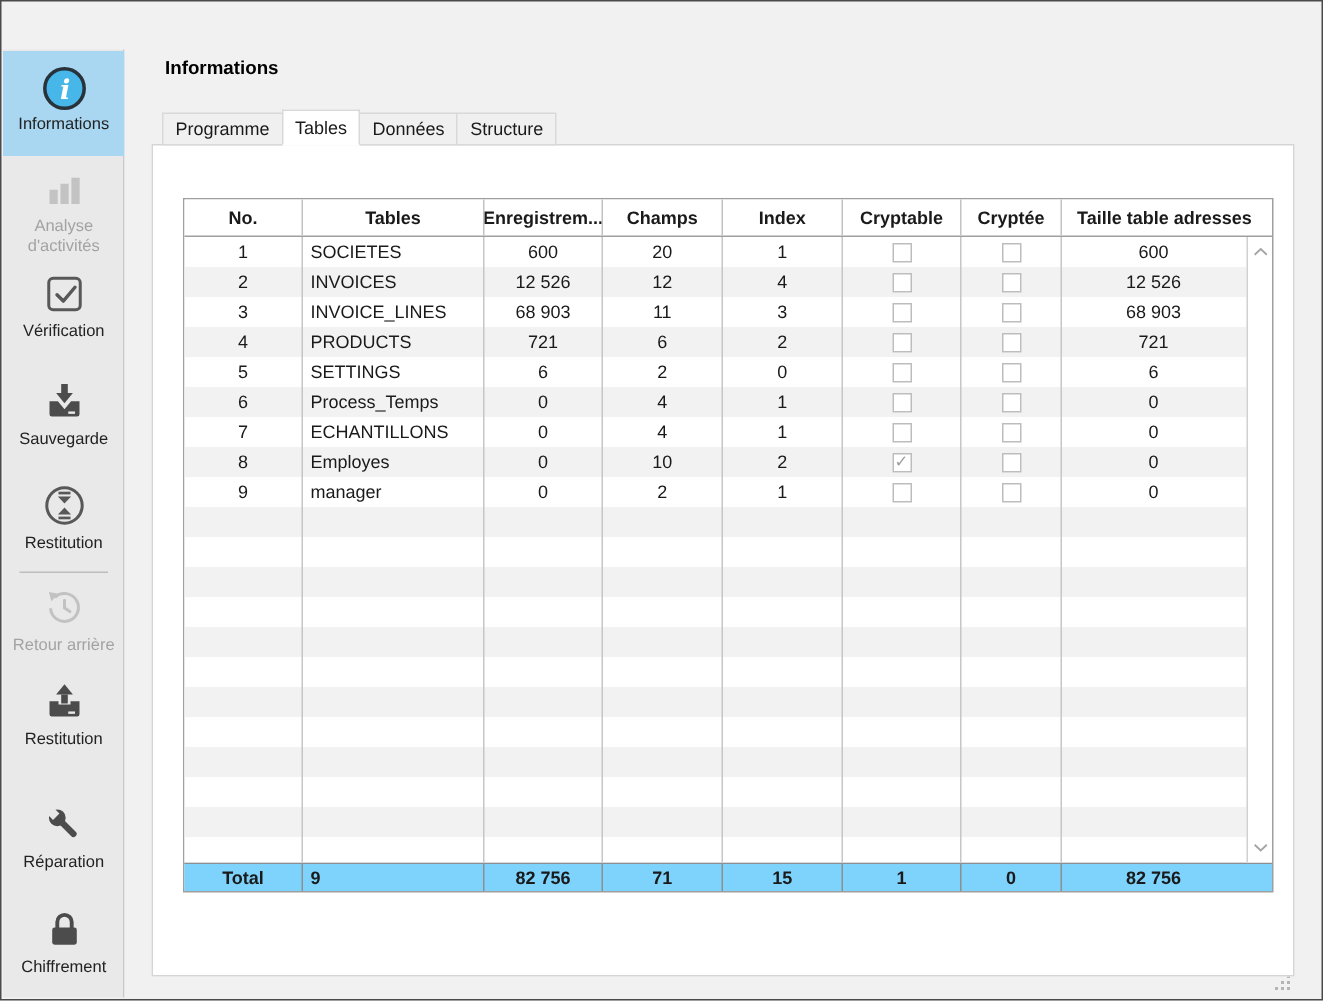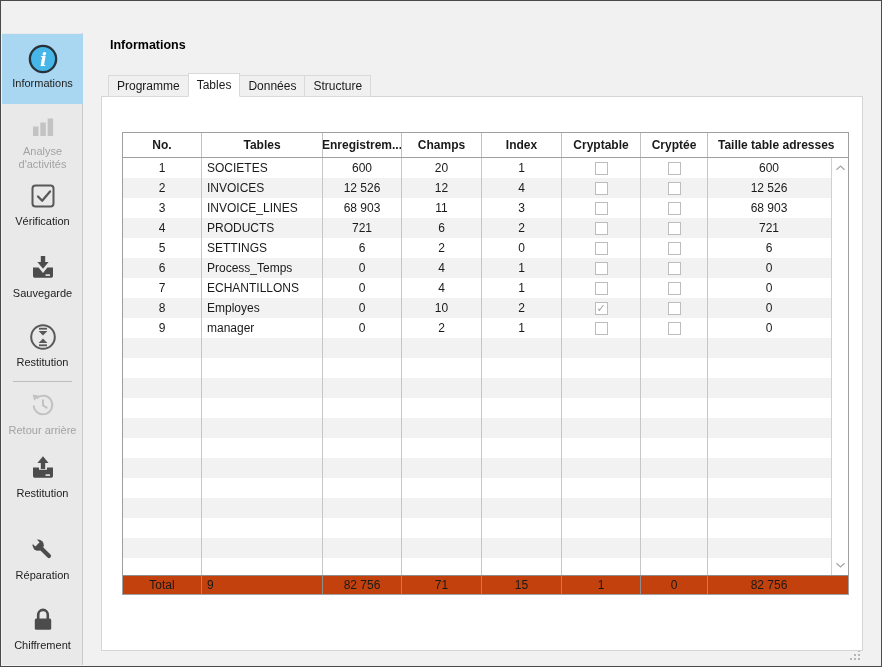--- a/index.html
+++ b/index.html
@@ -46,21 +46,21 @@
   .tcell.c1{justify-content:flex-start;padding-left:5px;}
   .tcell.c7{padding-right:18px;}
   .cb{width:13px;height:13px;box-sizing:border-box;border:1px solid #bdbdbd;background:#fff;
     display:flex;align-items:center;justify-content:center;font-size:11px;color:#9e9e9e;line-height:11px;}
   .cb.checked::after{content:"\2713";}
   .vscroll{position:absolute;right:0;top:0;width:17px;height:417px;background:#fff;
     border-left:1px solid #d0d0d0;box-sizing:border-box;}
   .vscroll .arr{position:absolute;left:0;width:16px;height:16px;display:flex;align-items:center;justify-content:center;}
   .vscroll .arr.up{top:2px;}
   .vscroll .arr.down{bottom:2px;}
-  .tfoot{display:flex;height:18px;background:#c2410c;border-top:1px solid #8e8e8e;font-weight:normal;}
+  .tfoot{display:flex;height:18px;background:#7dd3fc;border-top:1px solid #8e8e8e;font-weight:bold;}
   .tfoot .tcell{border-right:1px solid #8e8e8e;background:transparent;font-size:12px;}
   .tfoot .tcell.c7{border-right:none;}
   .grip{position:absolute;right:20px;bottom:5px;width:10px;height:10px;}
   .grip i{position:absolute;width:2px;height:2px;background:#b5b5b5;}
 </style>
 </head>
 <body>
 
 <div class="window">
 

